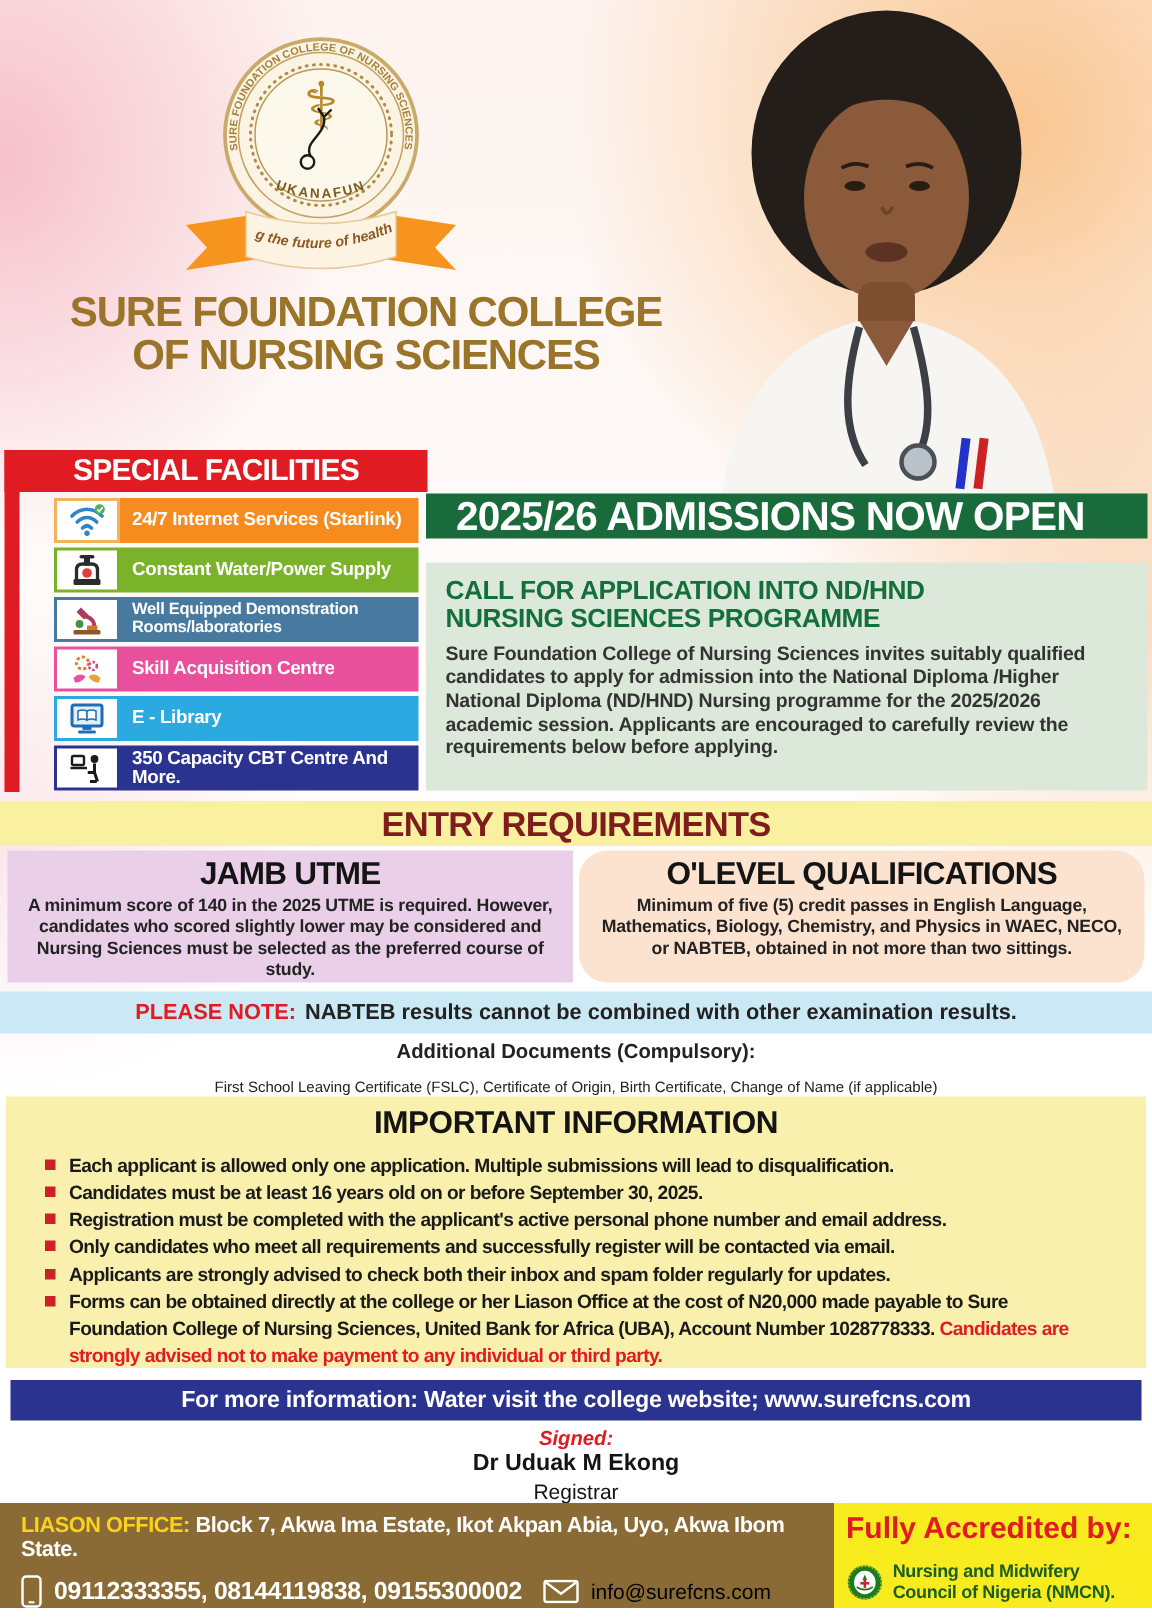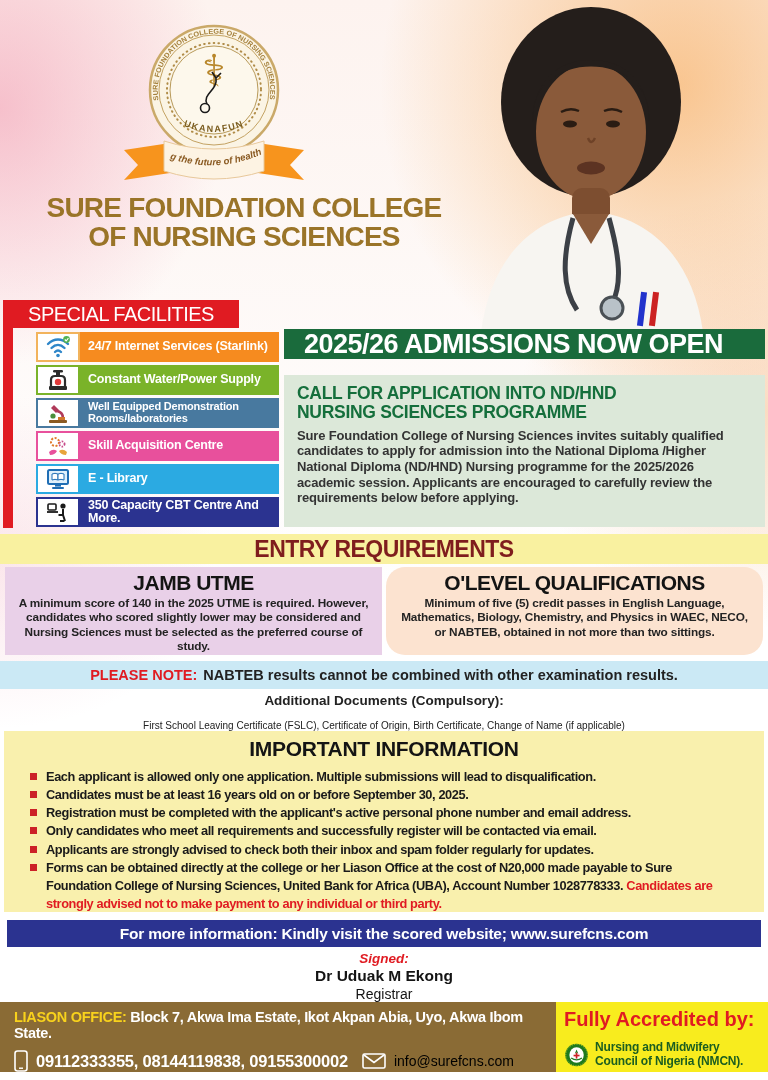--- a/index.html
+++ b/index.html
@@ -14,22 +14,22 @@
       linear-gradient(180deg, #fdf3ef 0%, #fefbfa 38%, #ffffff 58%, #ffffff 100%);
   }
   
   .photo { position:absolute; right:0; top:0; width:345px; height:332px; z-index:1; }
   .logo-svg { position:absolute; left:112px; top:24px; width:250px; height:170px; z-index:1; }
   .title-block { position:absolute; left:18px; top:194px; width:452px; text-align:center; z-index:1; }
   .college-line { font-size:28px; font-weight:bold; color:#9a7428; letter-spacing:-.8px; line-height:1.02; }
   .college-addr { font-size:14px; font-weight:bold; color:#19192b; letter-spacing:-.2px; margin-top:4px; }
   
   .fac-stripe { position:absolute; left:3px; top:300px; width:10px; height:228px; background:#e01b22; z-index:2; }
-  .fac-banner { position:absolute; left:3px; top:300px; width:236px; height:28px; background:#e01b22; color:#fff;
-    font-weight:normal; font-size:20px; letter-spacing:-.5px; display:flex; align-items:center; justify-content:center; z-index:2; }
+  .fac-banner { position:absolute; left:3px; top:300px; width:282px; height:28px; background:#e01b22; color:#fff;
+    font-weight:bold; font-size:20px; letter-spacing:-.5px; display:flex; align-items:center; justify-content:center; z-index:2; }
   .fac-rows { position:absolute; left:36px; top:332px; width:243px; z-index:2; }
   .fac-row { display:flex; height:30px; margin-bottom:3px; }
   .fac-icon { width:44px; height:30px; background:#fff; border:2px solid #ccc; flex:none;
     display:flex; align-items:center; justify-content:center; }
   .fac-row:nth-of-type(1) .fac-icon { border-color:#f2b35c; }
   .fac-row:nth-of-type(2) .fac-icon { border-color:#7ab329; }
   .fac-row:nth-of-type(3) .fac-icon { border-color:#48799f; }
   .fac-row:nth-of-type(4) .fac-icon { border-color:#e8509c; }
   .fac-row:nth-of-type(5) .fac-icon { border-color:#2baae2; }
   .fac-row:nth-of-type(6) .fac-icon { border-color:#2b3390; }
@@ -274,21 +274,21 @@
         <span class="bullet-sq"></span>
         <span>Applicants are strongly advised to check both their inbox and spam folder regularly for updates.</span>
       </div>
       <div class="imp-item">
         <span class="bullet-sq"></span>
         <span><span>Forms can be obtained directly at the college or her Liason Office at the cost of </span><span>N20,000</span><span> made payable to </span><span>Sure Foundation College of Nursing Sciences, United Bank for Africa (UBA), Account Number 1028778333. </span><span class="imp-warning">Candidates are strongly advised not to make payment to any individual or third party.</span></span>
       </div>
     </div>
   </div>
 
-  <div class="web-bar">For more information: Kindly visit the scored website; www.surefcns.com</div>
+  <div class="web-bar">For more information: Water visit the college website; www.surefcns.com</div>
 
   <div class="signed">
     <div class="signed-label">Signed:</div>
     <div class="signed-name">Dr Uduak M Ekong</div>
     <div class="signed-role">Registrar</div>
   </div>
 
   <div class="footer">
     <div class="footer-brown">
       <div class="liason-line">

